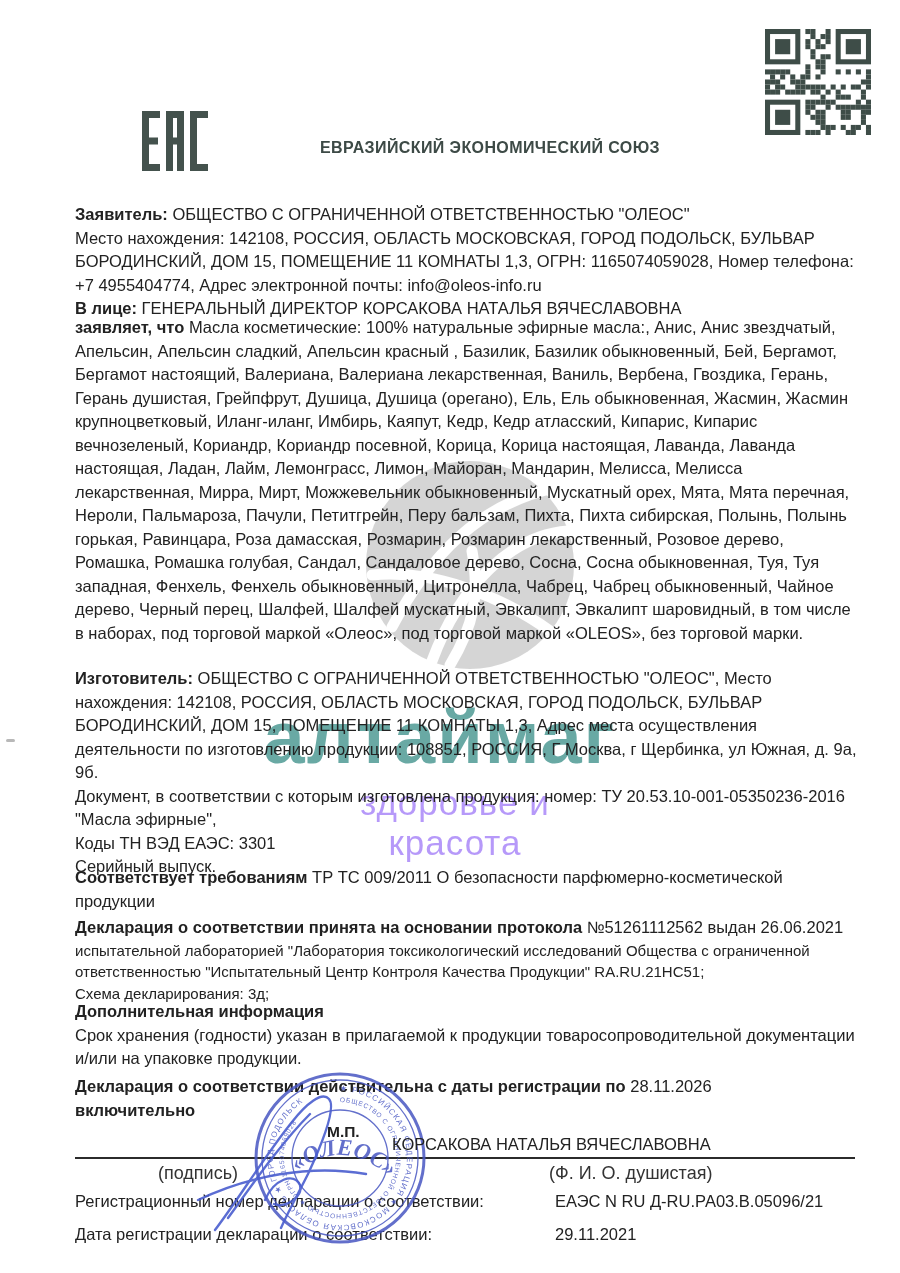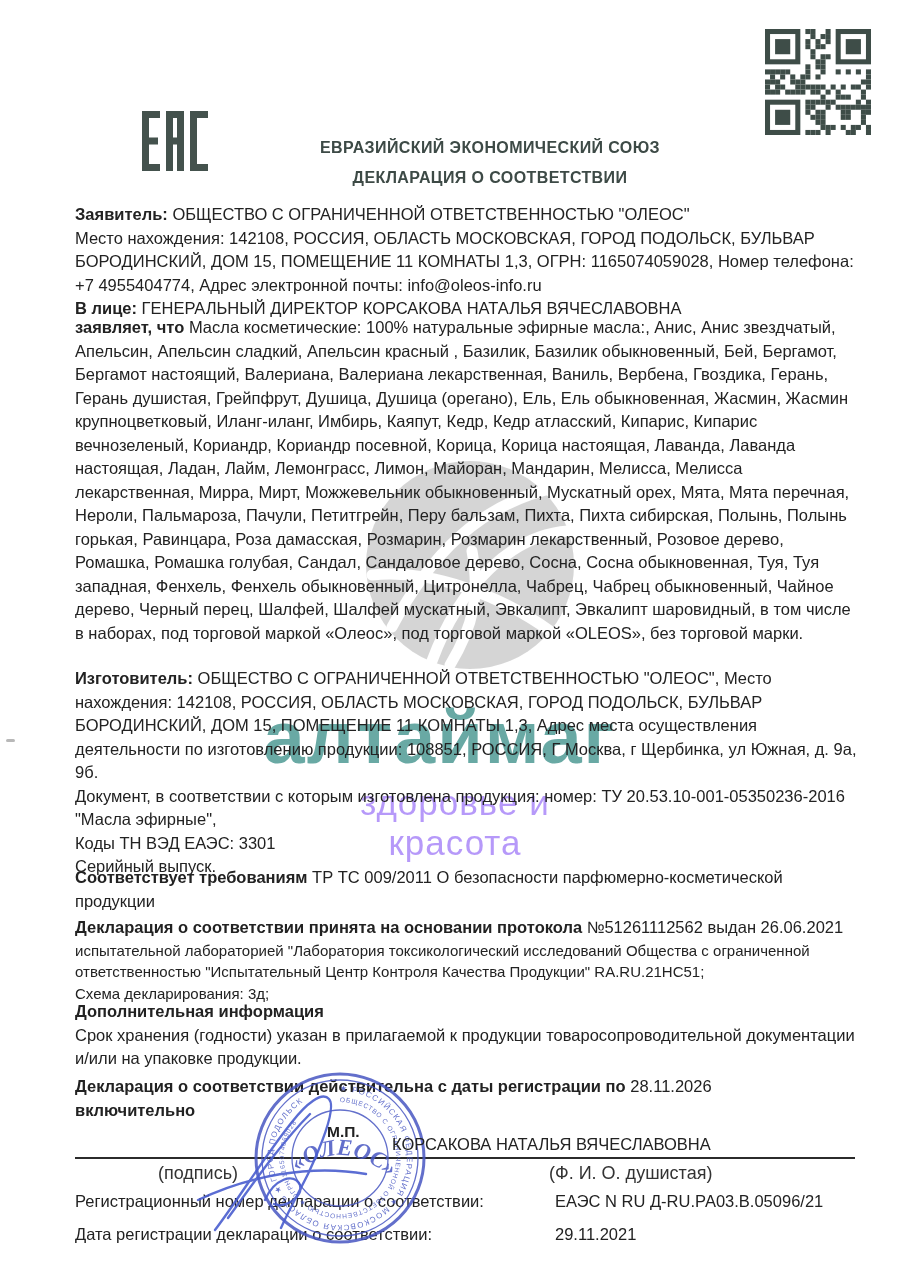--- a/index.html
+++ b/index.html
@@ -84,21 +84,20 @@
     <rect x="24" y="0" width="7" height="60"></rect>
       <rect x="35" y="0" width="7" height="60"></rect>
     <rect x="24" y="0" width="18" height="7"></rect>
       <rect x="24" y="26.5" width="18" height="7"></rect>
     <rect x="48" y="0" width="7" height="60"></rect>
       <rect x="48" y="0" width="18" height="7"></rect>
     <rect x="48" y="53" width="18" height="7"></rect>
   </svg>
 
   <div class="hdr-title" id="title-union">ЕВРАЗИЙСКИЙ ЭКОНОМИЧЕСКИЙ СОЮЗ</div>
-  <div class="hdr-title" id="title-decl">ДЕКЛАРАЦИЯ О СООТВЕТСТВИИ</div>
 
   <svg class="qr" id="qr-svg" width="106" height="110" viewBox="0 0 21 21">
     <g fill="#3e4d48">
       <rect x="0" y="0" width="7" height="7"></rect>
         <rect x="14" y="0" width="7" height="7"></rect>
         <rect x="0" y="14" width="7" height="7"></rect>
     </g>
     <g fill="#ffffff">
       <rect x="1" y="1" width="5" height="5"></rect>
         <rect x="15" y="1" width="5" height="5"></rect>

